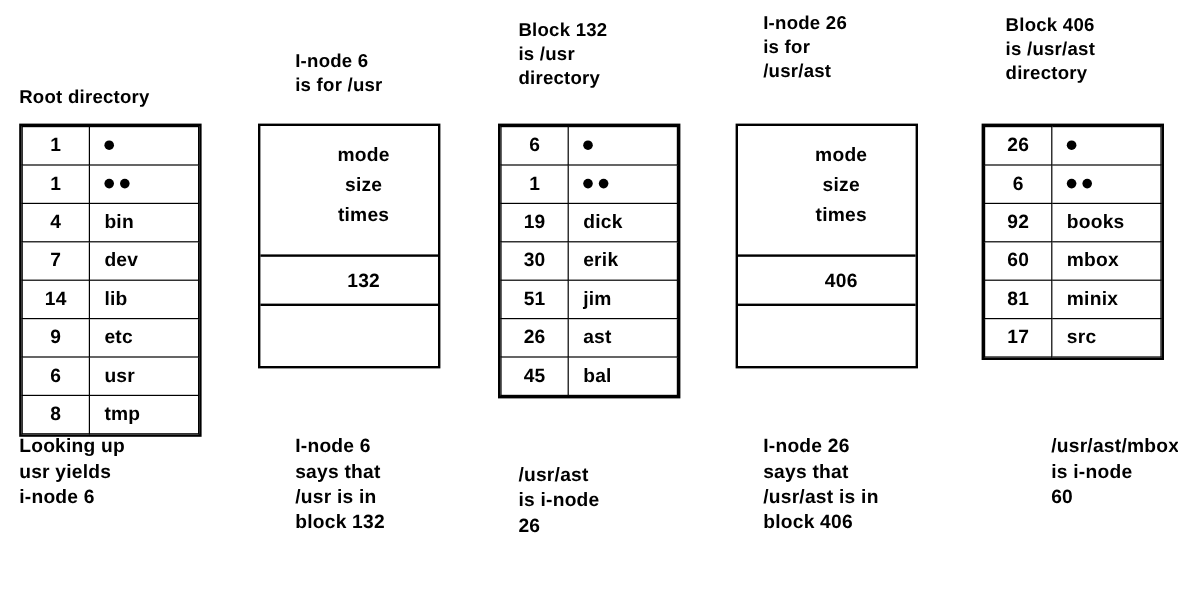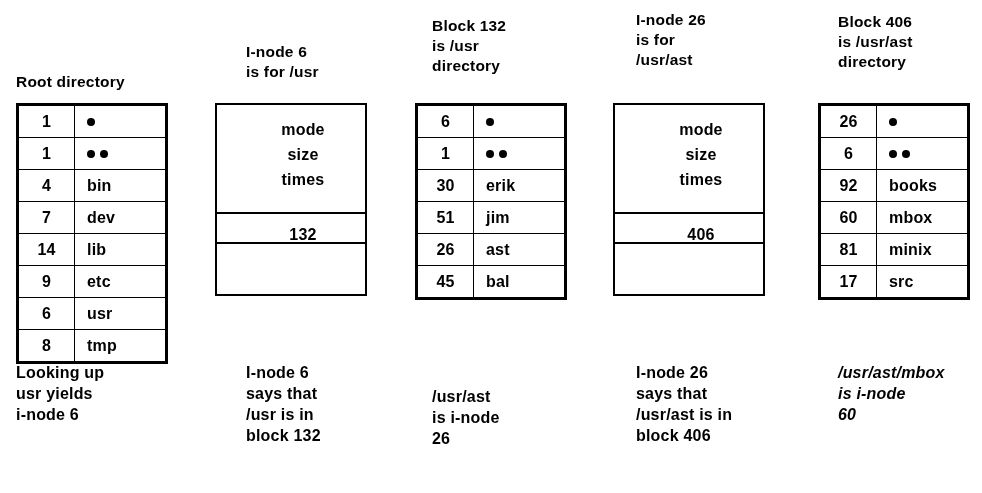--- a/index.html
+++ b/index.html
@@ -86,21 +86,21 @@
     letter-spacing: 0.2px;
     padding-left: 24px;
   }
   .inode-sec.meta {
     height: 109px;
     padding-top: 12px;
     line-height: 25px;
     white-space: pre-line;
   }
   .inode-sec.blocknum {
-    height: 30px;
+    height: 41px;
     line-height: 41px;
   }
   .inode-sec.empty {
     height: 50px;
     border-bottom: none;
   }
 </style>
 </head>
 <body>
 
@@ -176,20 +176,24 @@
         <tbody>
           <tr>
             <td class="num">6</td>
             <td class="name"><span class="dot"></span></td>
           </tr>
           <tr>
             <td class="num">1</td>
             <td class="name"><span class="dot"></span><span class="dot"></span></td>
           </tr>
           <tr>
+            <td class="num">19</td>
+            <td class="name">dick</td>
+          </tr>
+          <tr>
             <td class="num">30</td>
             <td class="name">erik</td>
           </tr>
           <tr>
             <td class="num">51</td>
             <td class="name">jim</td>
           </tr>
           <tr>
             <td class="num">26</td>
             <td class="name">ast</td>
@@ -248,16 +252,16 @@
             <td class="num">81</td>
             <td class="name">minix</td>
           </tr>
           <tr>
             <td class="num">17</td>
             <td class="name">src</td>
           </tr>
         </tbody>
       </table>
     </div>
-    <div class="col caption" style="left:838px; top:362px;font-style:italic;">/usr/ast/mbox
+    <div class="col caption" style="left:876px; top:362px;">/usr/ast/mbox
 is i-node
 60</div>
   </div>
 
 </body></html>

